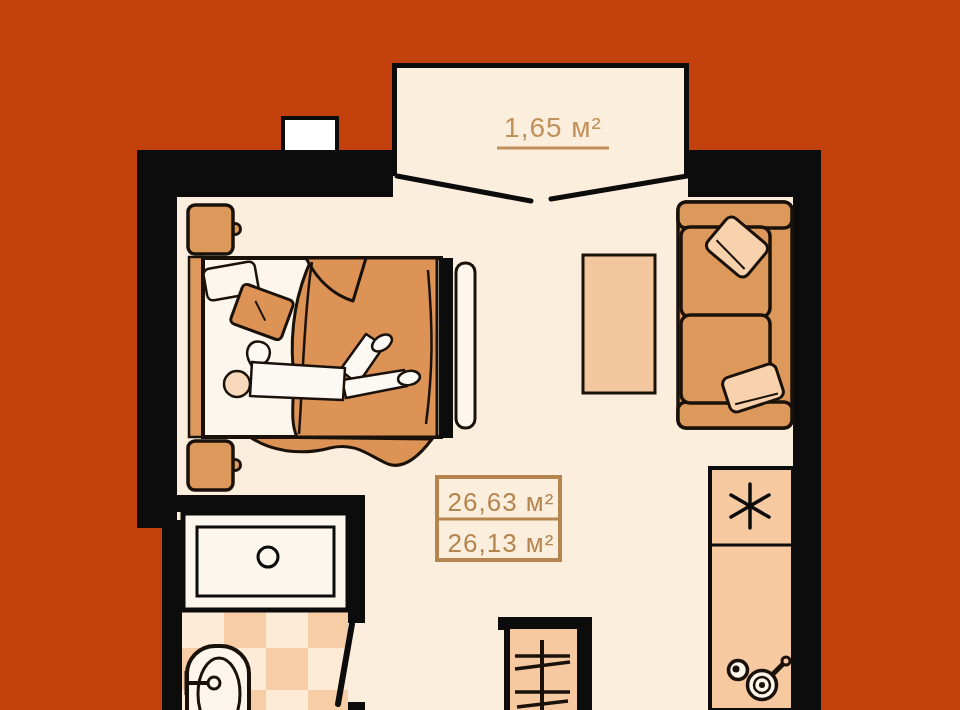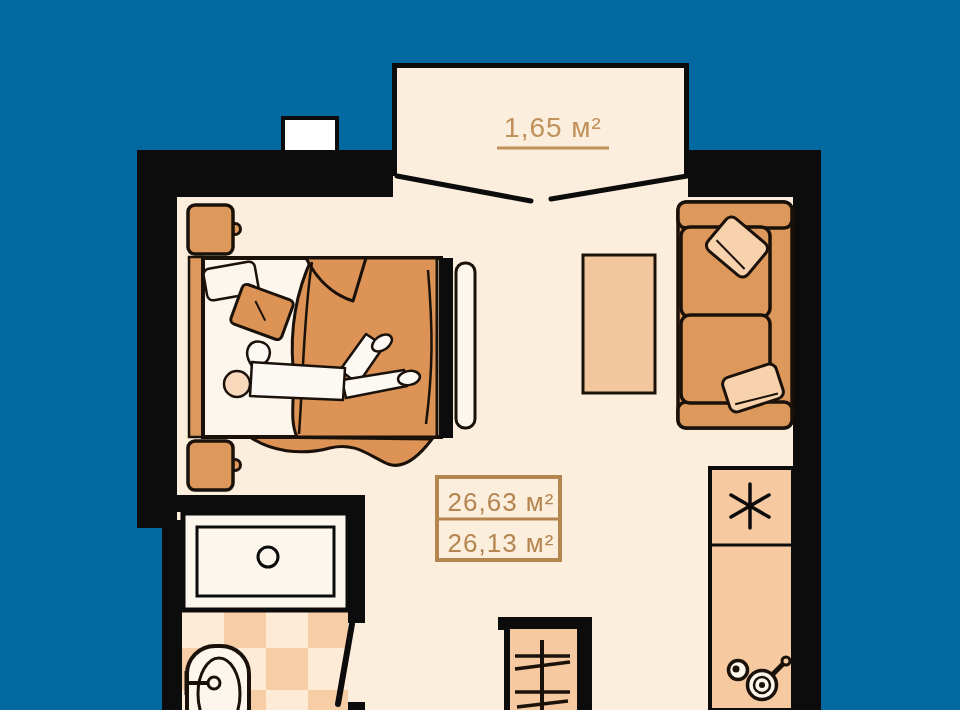--- a/index.html
+++ b/index.html
@@ -1,20 +1,20 @@
 <!DOCTYPE html>
 <html><head>
 <meta charset="utf-8">
 <style>
   html, body { margin: 0; padding: 0; background: #ffffff; }
   .stage {
     position: relative;
     width: 960px;
     height: 710px;
-    background: #0369a1;
+    background: #c2410c;
     overflow: hidden;
     font-family: "Liberation Sans", sans-serif;
   }
   svg { display: block; }
   text.area-label {
     font-family: "Liberation Sans", sans-serif;
     font-weight: 400;
     letter-spacing: 1px;
   }
 </style>

